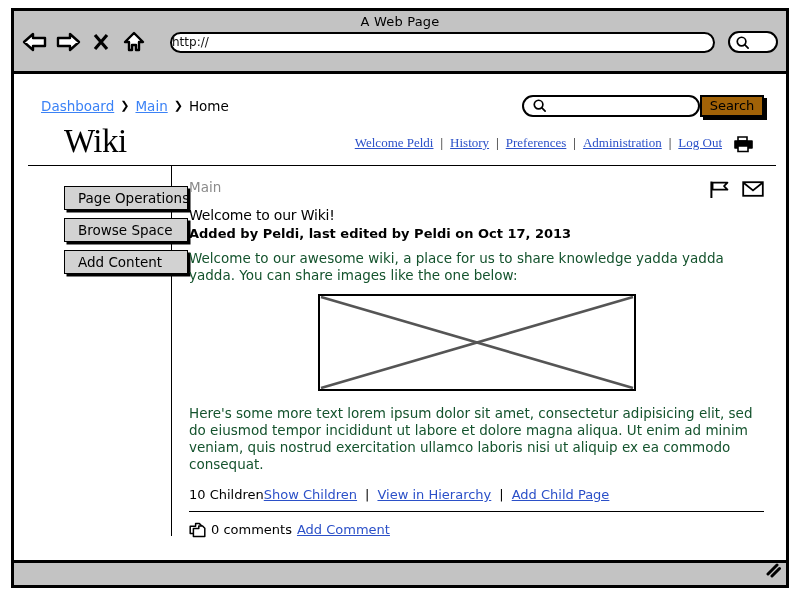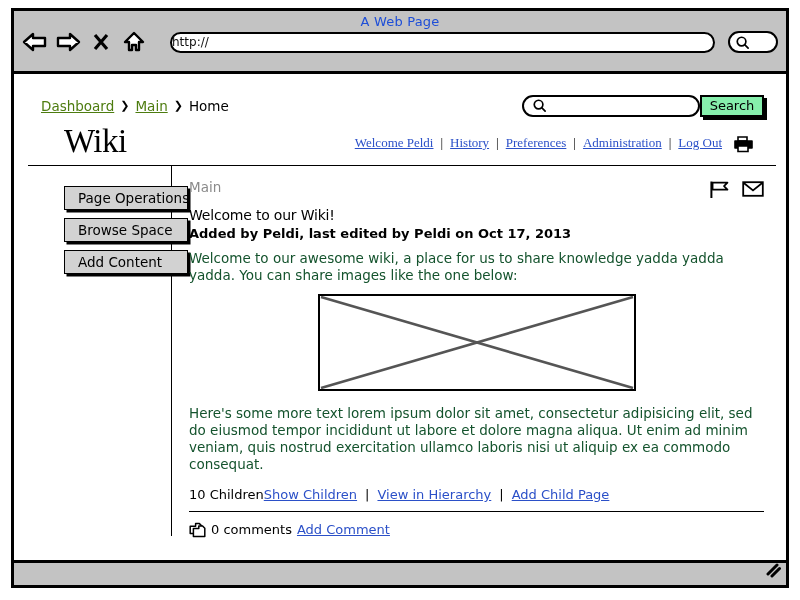--- a/index.html
+++ b/index.html
@@ -29,21 +29,21 @@
   .chrome {
     background: #c3c3c3;
     border-bottom: 3px solid #000;
     height: 63px;
     position: relative;
     flex: 0 0 auto;
   }
   .window-title {
     text-align: center;
     font-size: 13px;
-    color: #1d4ed8;
+    color: #000000;
     padding-top: 3px;
     letter-spacing: .2px;
   }
   .toolbar-row {
     display: flex;
     align-items: center;
     padding: 1px 8px 0 8px;
     gap: 7px;
   }
   .nav-icon {
@@ -97,21 +97,21 @@
     height: 46px;
   }
   .breadcrumb {
     display: flex;
     align-items: center;
     font-size: 13.5px;
     gap: 5px;
     flex: 1 1 auto;
   }
   .crumb-link {
-    color: #4d7c0f;
+    color: #3b82f6;
     text-decoration: underline;
     cursor: pointer;
   }
   .crumb-current { color: #000; }
   .crumb-sep {
     font-size: 11px;
     color: #000;
     font-weight: bold;
     padding: 0 1px;
   }
@@ -122,21 +122,21 @@
     border: 2.5px solid #000;
     border-radius: 13px;
     display: flex;
     align-items: center;
     padding-left: 8px;
     flex: 0 0 auto;
   }
   .search-button {
     width: 64px;
     height: 22px;
-    background: #86efac;
+    background: #a16207;
     border: 2px solid #000;
     box-shadow: 3px 3px 0 #000;
     font-size: 13px;
     font-family: "DejaVu Sans", sans-serif;
     display: flex;
     align-items: center;
     justify-content: center;
     cursor: pointer;
     flex: 0 0 auto;
   }

